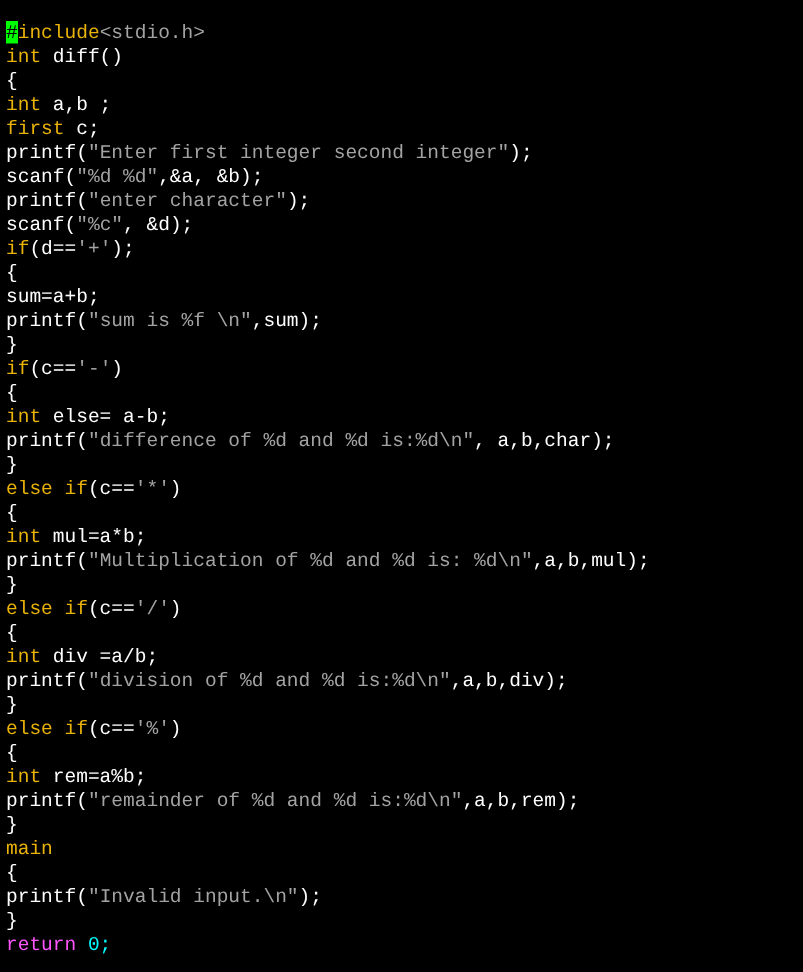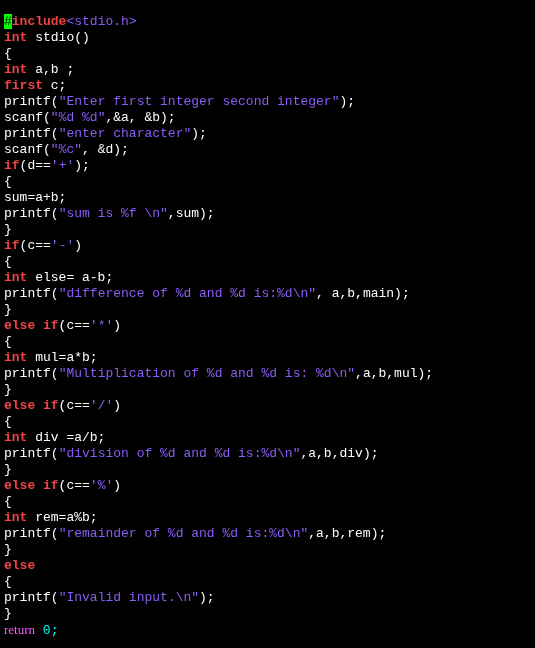--- a/index.html
+++ b/index.html
@@ -22,65 +22,65 @@
     color: #fff;
     height: 12px;
     font-weight: bold;
     padding: 0 4px;
     overflow: hidden;
   }
   .cursor {
     background: #00ff00;
     color: #000;
   }
-  .c-yellow { color: #ef4444; font-weight: bold; }
-  .c-green  { color: #8b5cf6; }
-  .c-magenta{ color: #ff55ff; font-family: Liberation Serif, serif; }
+  .c-yellow { color: #eab308; }
+  .c-green  { color: #a3a3a3; }
+  .c-magenta{ color: #ff55ff; }
   .c-white  { color: #ffffff; }
   .c-cyan   { color: #00ffff; }
 </style>
 </head>
 <body>
 
 <div class="topbar">
   <span></span>
 </div>
 
 <div class="editor"><span class="cursor">#</span><span class="c-yellow">include</span><span class="c-green">&lt;stdio.h&gt;</span>
-<span class="c-yellow">int</span><span class="c-white"> stdio()</span>
+<span class="c-yellow">int</span><span class="c-white"> diff()</span>
 <span class="c-white">{</span>
 <span class="c-yellow">int</span><span class="c-white"> a,b ;</span>
 <span class="c-yellow">first</span><span class="c-white"> c;</span>
 <span class="c-white">printf</span><span class="c-white">(</span><span class="c-green">"Enter first integer second integer"</span><span class="c-white">);</span>
 <span class="c-white">scanf</span><span class="c-white">(</span><span class="c-green">"%d %d"</span><span class="c-white">,&amp;a, &amp;b);</span>
 <span class="c-white">printf</span><span class="c-white">(</span><span class="c-green">"enter character"</span><span class="c-white">);</span>
 <span class="c-white">scanf</span><span class="c-white">(</span><span class="c-green">"%c"</span><span class="c-white">, &amp;d);</span>
 <span class="c-yellow">if</span><span class="c-white">(d==</span><span class="c-green">'+'</span><span class="c-white">);</span>
 <span class="c-white">{</span>
 <span class="c-white">sum=a+b;</span>
 <span class="c-white">printf</span><span class="c-white">(</span><span class="c-green">"sum is %f \n"</span><span class="c-white">,sum);</span>
 <span class="c-white">}</span>
 <span class="c-yellow">if</span><span class="c-white">(c==</span><span class="c-green">'-'</span><span class="c-white">)</span>
 <span class="c-white">{</span>
 <span class="c-yellow">int</span><span class="c-white"> else= a-b;</span>
-<span class="c-white">printf</span><span class="c-white">(</span><span class="c-green">"difference of %d and %d is:%d\n"</span><span class="c-white">, a,b,main);</span>
+<span class="c-white">printf</span><span class="c-white">(</span><span class="c-green">"difference of %d and %d is:%d\n"</span><span class="c-white">, a,b,char);</span>
 <span class="c-white">}</span>
 <span class="c-yellow">else if</span><span class="c-white">(c==</span><span class="c-green">'*'</span><span class="c-white">)</span>
 <span class="c-white">{</span>
 <span class="c-yellow">int</span><span class="c-white"> mul=a*b;</span>
 <span class="c-white">printf</span><span class="c-white">(</span><span class="c-green">"Multiplication of %d and %d is: %d\n"</span><span class="c-white">,a,b,mul);</span>
 <span class="c-white">}</span>
 <span class="c-yellow">else if</span><span class="c-white">(c==</span><span class="c-green">'/'</span><span class="c-white">)</span>
 <span class="c-white">{</span>
 <span class="c-yellow">int</span><span class="c-white"> div =a/b;</span>
 <span class="c-white">printf</span><span class="c-white">(</span><span class="c-green">"division of %d and %d is:%d\n"</span><span class="c-white">,a,b,div);</span>
 <span class="c-white">}</span>
 <span class="c-yellow">else if</span><span class="c-white">(c==</span><span class="c-green">'%'</span><span class="c-white">)</span>
 <span class="c-white">{</span>
 <span class="c-yellow">int</span><span class="c-white"> rem=a%b;</span>
 <span class="c-white">printf</span><span class="c-white">(</span><span class="c-green">"remainder of %d and %d is:%d\n"</span><span class="c-white">,a,b,rem);</span>
 <span class="c-white">}</span>
-<span class="c-yellow">else</span>
+<span class="c-yellow">main</span>
 <span class="c-white">{</span>
 <span class="c-white">printf</span><span class="c-white">(</span><span class="c-green">"Invalid input.\n"</span><span class="c-white">);</span>
 <span class="c-white">}</span>
 <span class="c-magenta">return</span><span class="c-cyan"> 0;</span>
 </div>
 
 </body></html>

